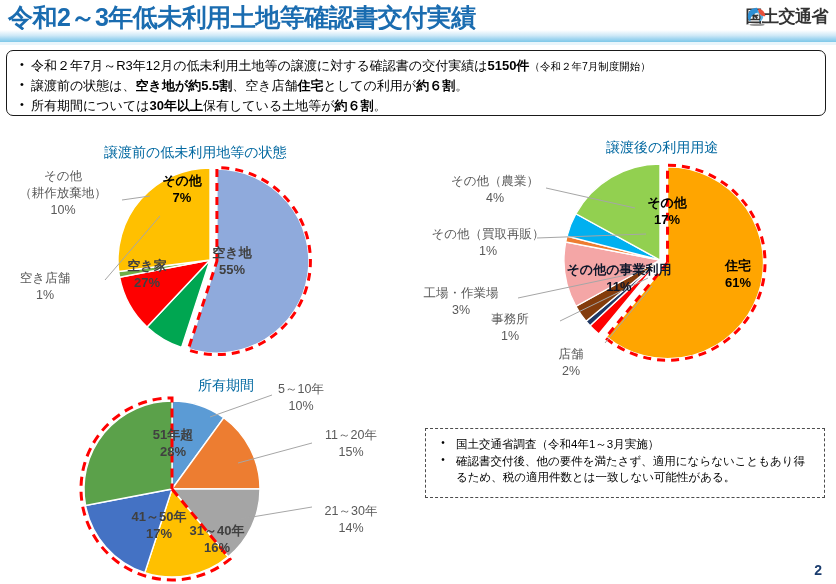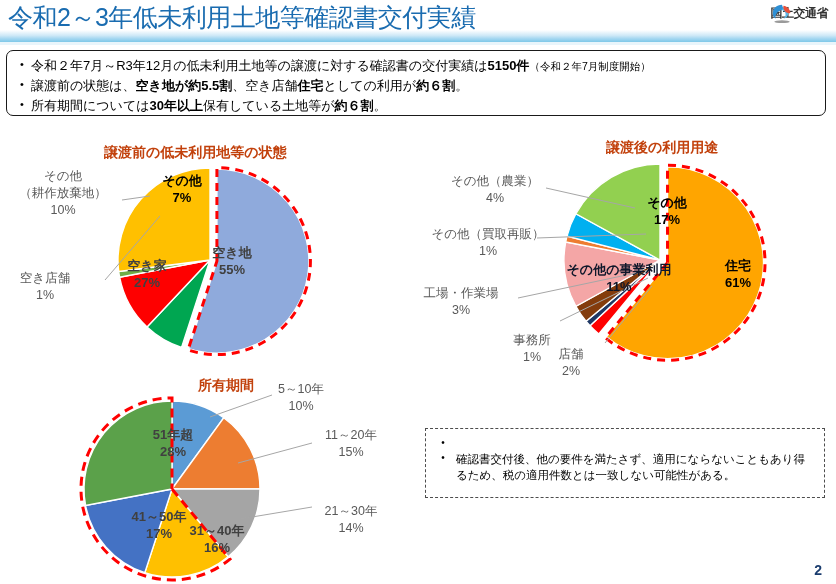--- a/index.html
+++ b/index.html
@@ -5,45 +5,45 @@
   html,body{margin:0;padding:0;}
   body{
     width:836px;height:584px;background:#ffffff;
     font-family:"Liberation Sans","DejaVu Sans",sans-serif;
     position:relative;overflow:hidden;
   }
   
   .header{position:absolute;left:0;top:0;width:836px;height:45px;}
   .hdr-title{
     position:absolute;left:8px;top:1px;
-    font-size:25px;font-weight:normal;color:#1a6cb0;
+    font-size:25px;font-weight:bold;color:#1a6cb0;
     letter-spacing:-0.5px;white-space:nowrap;
   }
   .hdr-logo{position:absolute;right:8px;top:5px;display:flex;align-items:center;gap:6px;}
   .hdr-logo-mark{width:22px;height:22px;flex:0 0 auto;}
-  .hdr-logo-text{font-size:12px;font-weight:bold;color:#333;white-space:nowrap;letter-spacing:-0.5px;}
+  .hdr-logo-text{font-size:17px;font-weight:bold;color:#333;white-space:nowrap;letter-spacing:-0.5px;}
   .hdr-band{
     position:absolute;left:0;top:30px;width:836px;height:12px;
     background:linear-gradient(to bottom,#ffffff 0%,#cfe9f7 45%,#9fd5f0 75%,#7fc8e8 100%);
   }
   .hdr-band2{position:absolute;left:0;top:42px;width:836px;height:3px;background:#e9f5fb;}
 
   
   .bullet-box{
     position:absolute;left:6px;top:50px;width:820px;height:66px;
     border:1.6px solid #1a1a1a;border-radius:7px;background:#fff;
     box-sizing:border-box;padding:5px 6px 0 6px;
   }
   .bline{display:flex;align-items:flex-start;font-size:13px;color:#000;line-height:1.55;white-space:nowrap;}
   .bdot{width:18px;flex:0 0 18px;text-align:center;font-size:11px;}
   .bl-txt b{font-weight:bold;}
   .bl-small{font-size:10.5px;}
 
   
-  .chart-title{position:absolute;font-size:14px;font-weight:bold;color:#c2410c;white-space:nowrap;}
+  .chart-title{position:absolute;font-size:14px;font-weight:normal;color:#0369a1;white-space:nowrap;}
   .lbl{position:absolute;font-size:12.5px;color:#595959;white-space:nowrap;line-height:1.35;text-align:center;}
   .lbl-in{position:absolute;font-size:13px;font-weight:bold;color:#404040;white-space:nowrap;line-height:1.3;text-align:center;}
   svg{position:absolute;overflow:visible;}
 
   
   .foot-box{
     position:absolute;left:425px;top:428px;width:400px;height:70px;
     border:1.4px dashed #4d4d4d;background:#fff;box-sizing:border-box;padding:7px 4px;
   }
   .fline{display:flex;align-items:flex-start;font-size:11.5px;color:#000;line-height:1.45;}
@@ -148,21 +148,21 @@
   <span>4%</span>
 </div>
 <div class="lbl" style="left:418px;top:226px;width:140px;">
   <span>その他（買取再販）</span><br>
   <span>1%</span>
 </div>
 <div class="lbl" style="left:408px;top:285px;width:106px;">
   <span>工場・作業場</span><br>
   <span>3%</span>
 </div>
-<div class="lbl" style="left:500px;top:311px;width:64px;margin-top:21px;">
+<div class="lbl" style="left:478px;top:311px;width:64px;">
   <span>事務所</span><br>
   <span>1%</span>
 </div>
 <div class="lbl" style="left:545px;top:346px;width:52px;">
   <span>店舗</span><br>
   <span>2%</span>
 </div>
 <div class="lbl-in" style="left:544px;top:262px;width:150px;color:#0f172a;">
   <span>その他の事業利用</span><br>
   <span>11%</span>
@@ -211,20 +211,21 @@
   <span>17%</span>
 </div>
 <div class="lbl-in" style="left:176px;top:523px;width:82px;">
   <span>31～40年</span><br>
   <span>16%</span>
 </div>
 
 <div class="foot-box">
   <div class="fline">
     <span class="fdot">•</span>
+    <span class="ftxt">国土交通省調査（令和4年1～3月実施）</span>
   </div>
   <div class="fline">
     <span class="fdot">•</span>
     <span class="ftxt">
       <span>確認書交付後、他の要件を満たさず、適用にならないこともあり得</span><span>るため、税の適用件数とは一致しない可能性がある。</span>
     </span>
   </div>
 </div>
 
 <div class="page-num">2</div>

